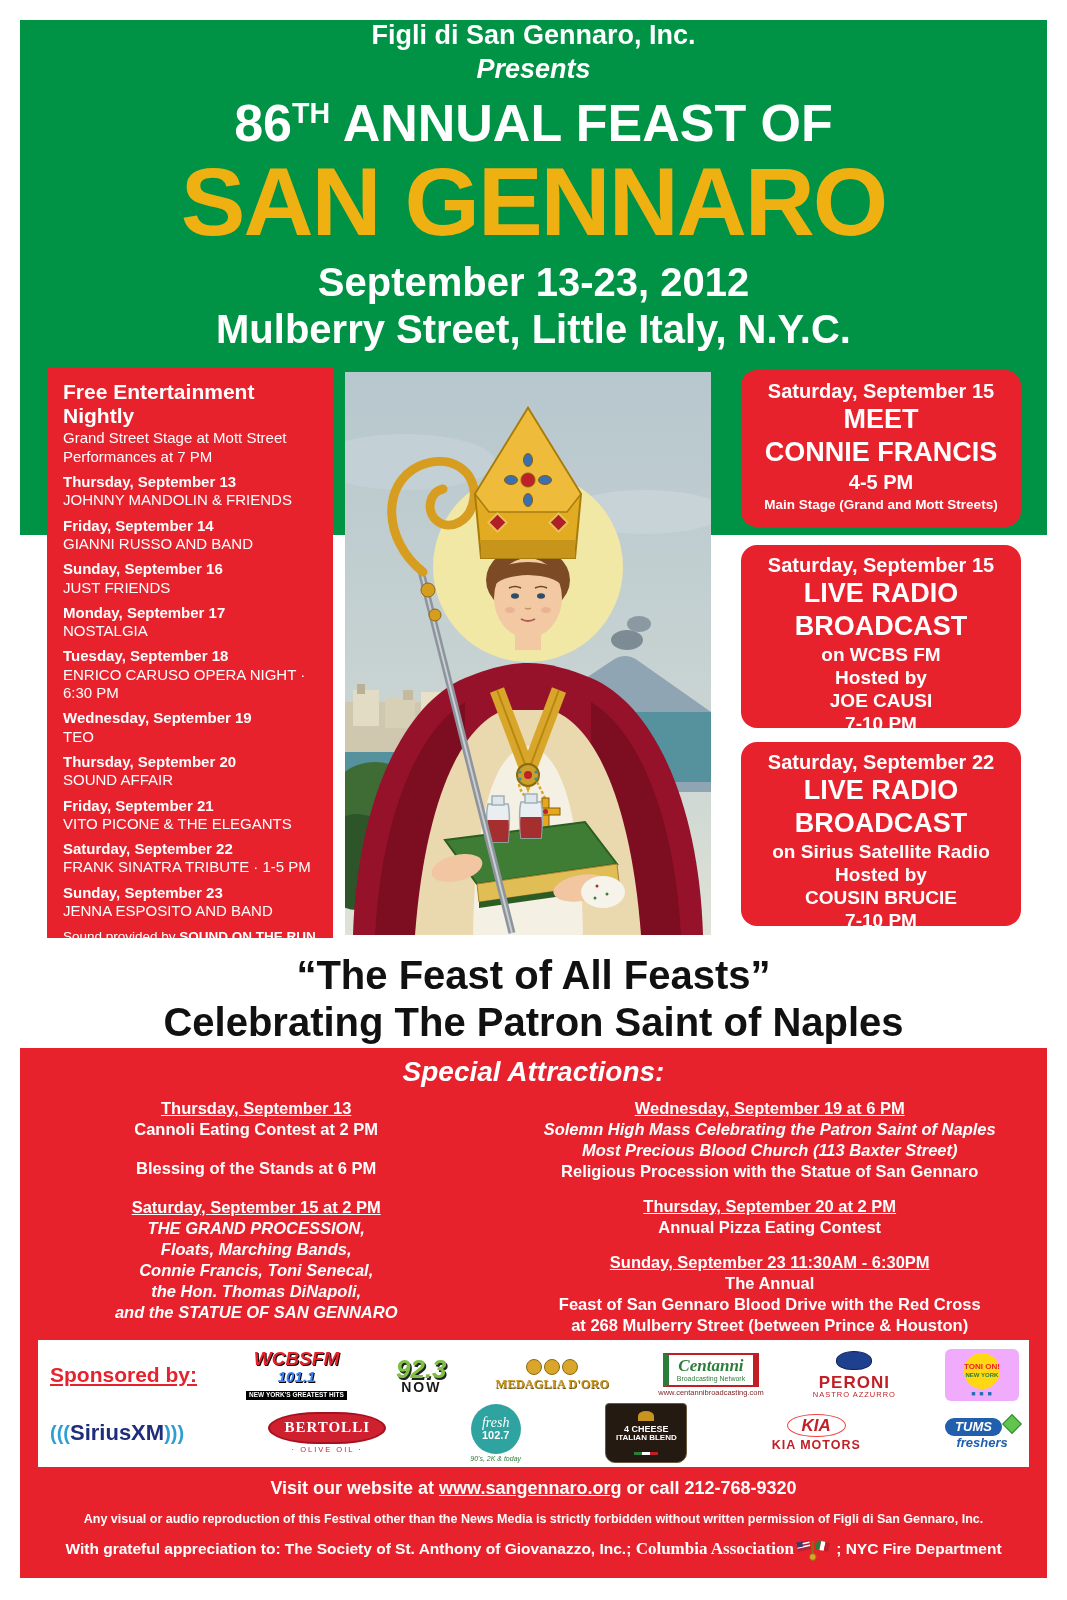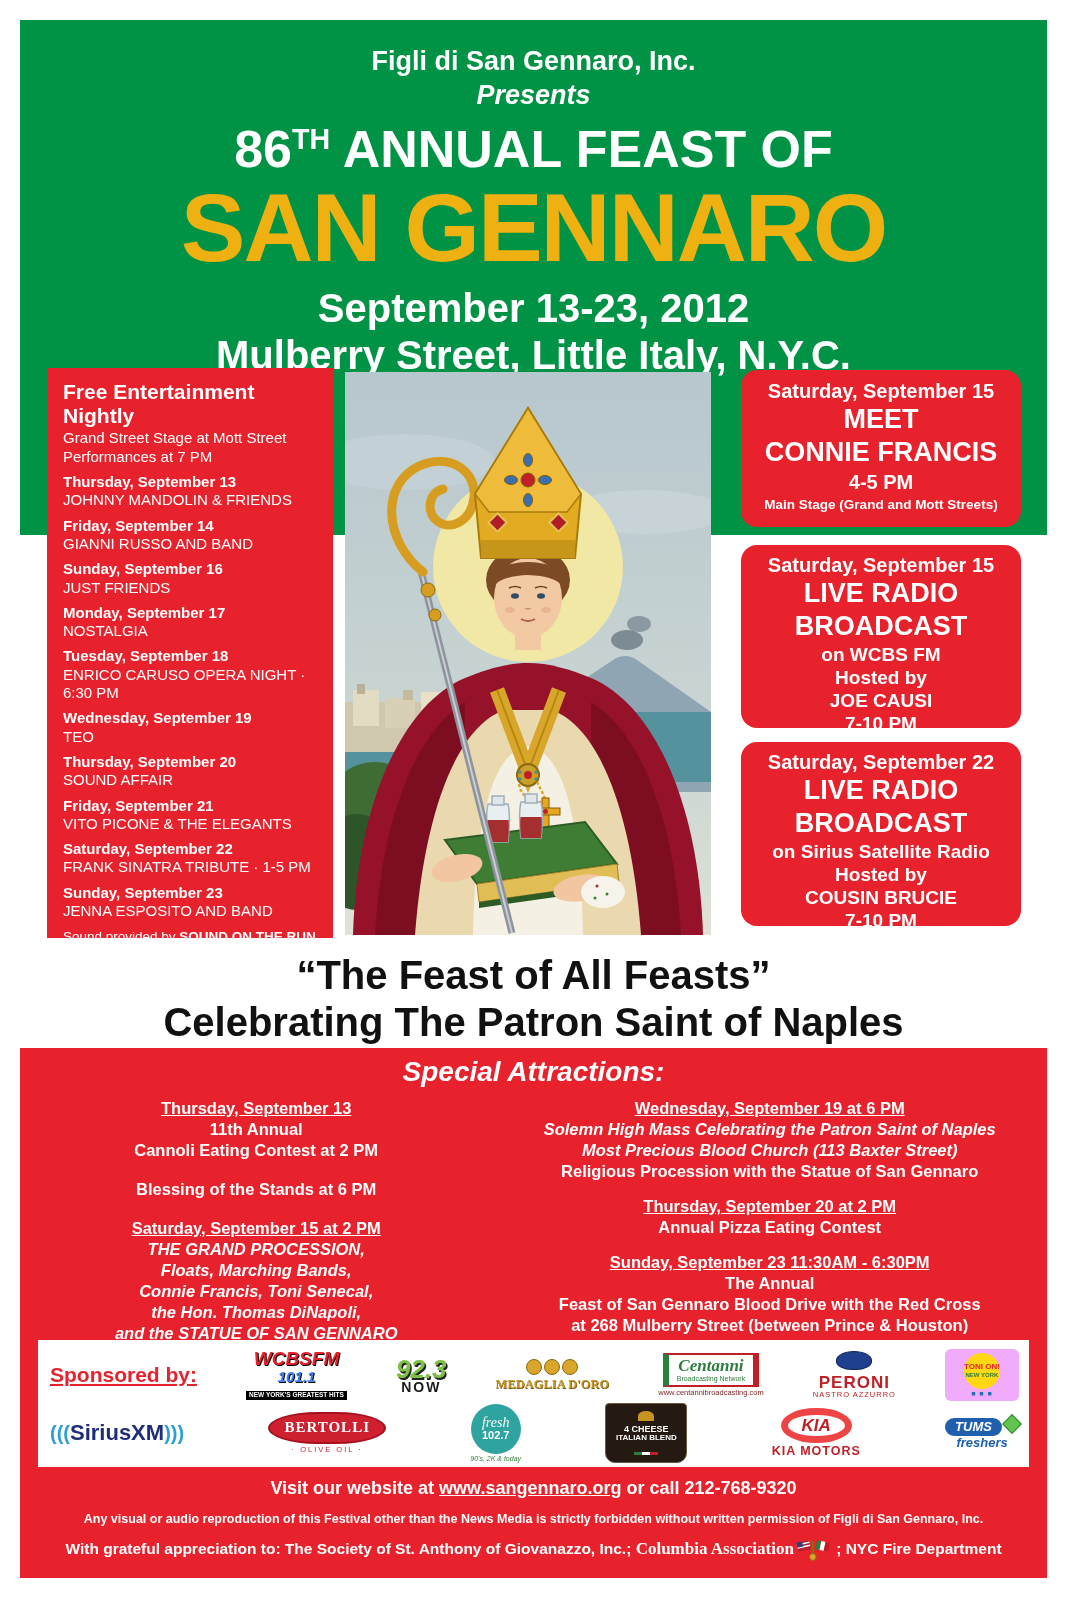--- a/index.html
+++ b/index.html
@@ -1,21 +1,21 @@
 <!DOCTYPE html>
 <html><head>
 <meta charset="utf-8">
 <style>
   html,body{margin:0;padding:0;background:#ffffff;}
   body{font-family:"Liberation Sans",sans-serif;}
   .poster{position:relative;width:1067px;height:1600px;background:#ffffff;overflow:hidden;margin:0 auto;}
 
   
   .green-band{position:absolute;left:20px;top:20px;width:1027px;height:515px;background:#009245;text-align:center;color:#fff;}
-  .org{padding-top:26px;font-size:27px;font-weight:bold;}
+  .org{font-size:27px;font-weight:bold;}
   .presents{font-size:27px;font-weight:bold;font-style:italic;margin-top:3px;}
   .feast{font-size:52px;font-weight:bold;margin-top:8px;letter-spacing:0;}
   .feast .sup{font-size:0.55em;vertical-align:super;text-align:right;}
   .main-title{font-size:97px;font-weight:bold;color:#eeb111;line-height:1.02;letter-spacing:-2px;margin-top:0px;}
   .dates{font-size:40px;font-weight:bold;margin-top:8px;}
   .loc{font-size:40px;font-weight:bold;margin-top:2px;}
 
   
   .ent-panel{position:absolute;left:47px;top:368px;width:286px;height:570px;background:#e8222c;color:#fff;box-sizing:border-box;padding:12px 14px 8px 16px;}
   .ent-title{font-size:21px;font-weight:bold;}
@@ -96,21 +96,21 @@
   .fresh .script{font-style:italic;font-size:14px;font-family:"Liberation Serif",serif;}
   .fresh .num{font-weight:bold;font-size:11px;}
   .fresh .tag{color:#2d7d3a;font-style:italic;font-size:7px;margin-top:1px;}
   
   .cheese{background:#241a12;color:#fff;width:76px;padding:4px 2px 3px;border-radius:4px 4px 10px 10px;border:1px solid #6b5a40;}
   .cheese .crest{display:inline-block;width:16px;height:10px;border-radius:50% 50% 0 0;background:#c79420;}
   .cheese .l1{font-size:9px;font-weight:bold;}
   .cheese .l2{font-size:8px;font-weight:bold;}
   .cheese .flag span{display:inline-block;width:8px;height:3px;}
   
-  .kia .oval{display:inline-block;border:7px solid #ef4444;border-radius:50%;padding:2px 14px;color:#c01f26;font-weight:bold;font-style:italic;font-size:17px;}
+  .kia .oval{display:inline-block;border:1px solid #ef4444;border-radius:50%;padding:2px 14px;color:#c01f26;font-weight:bold;font-style:italic;font-size:17px;}
   .kia .sub{color:#c01f26;font-weight:bold;font-size:12.5px;margin-top:2px;letter-spacing:1px;}
   
   .tums .pill{background:#1f5fae;color:#fff;border-radius:10px;padding:2px 10px;font-weight:bold;font-style:italic;font-size:13px;display:inline-block;}
   .tums .gem{display:inline-block;width:12px;height:12px;background:#62c44e;transform:rotate(45deg);margin-left:3px;border:1px solid #2d8c2d;}
   .tums .sub{color:#1f5fae;font-style:italic;font-weight:bold;font-size:13px;}
 
   
   .footer{position:absolute;left:0;top:430px;width:100%;text-align:center;color:#fff;}
   .f-visit{font-size:18px;font-weight:bold;}
   .f-visit .link{text-decoration:underline;}
@@ -299,21 +299,20 @@
   <div class="tagline">
     <div>“The Feast of All Feasts”</div>
     <div>Celebrating The Patron Saint of Naples</div>
   </div>
 
   <div class="sa-block">
     <div class="sa-title">Special Attractions:</div>
     <div class="sa-cols">
       <div class="sa-col sa-left">
         <div class="sa-h">Thursday, September 13</div>
-        <div>11th Annual</div>
         <div>Cannoli Eating Contest at 2 PM</div>
         <div class="sa-gap"></div>
         <div>Blessing of the Stands at 6 PM</div>
         <div class="sa-gap"></div>
         <div class="sa-h">Saturday, September 15 at 2 PM</div>
         <div class="sa-i">THE GRAND PROCESSION,</div>
         <div class="sa-i">Floats, Marching Bands,</div>
         <div class="sa-i">Connie Francis, Toni Senecal,</div>
         <div class="sa-i">the Hon. Thomas DiNapoli,</div>
         <div class="sa-i">and the STATUE OF SAN GENNARO</div>

